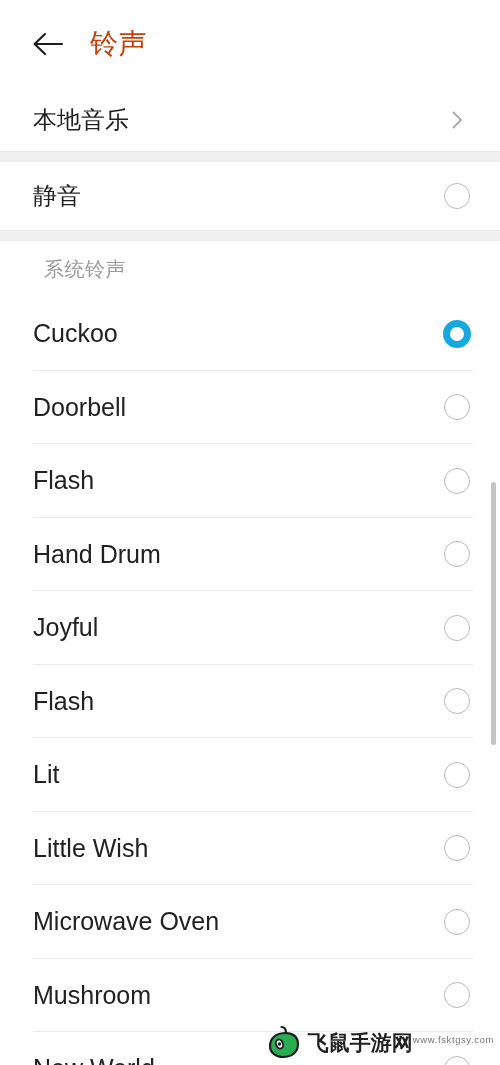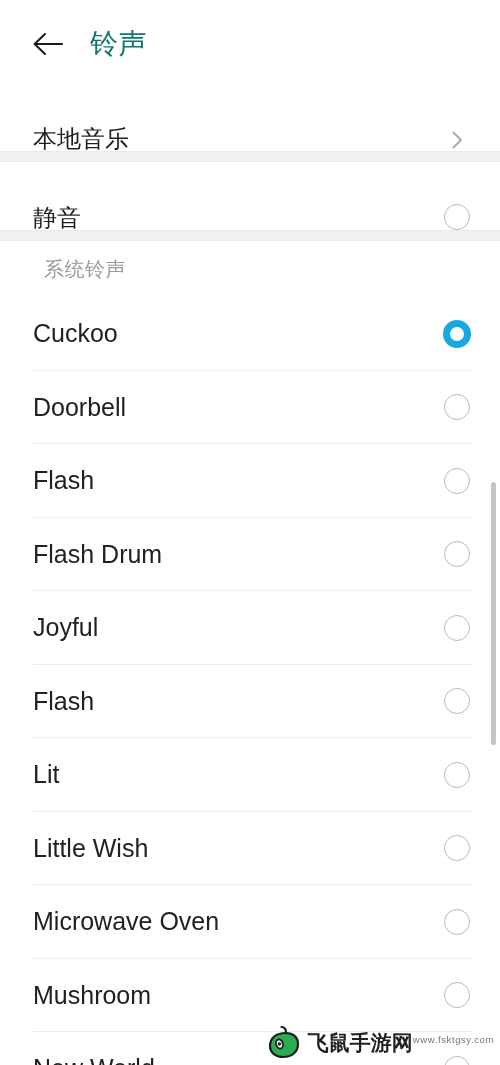--- a/index.html
+++ b/index.html
@@ -36,32 +36,32 @@
     height: 34px;
     display: flex;
     align-items: center;
     justify-content: flex-start;
     cursor: pointer;
   }
   .back-btn svg { display: block; }
   .appbar-title {
     margin-left: 25px;
     font-size: 28px;
-    color: #0f766e;
+    color: #c2410c;
     letter-spacing: 0.5px;
     font-weight: 400;
     line-height: 1;
   }
 
   
   .row {
     position: relative;
     height: 63px;
     display: flex;
-    align-items: flex-end;
+    align-items: center;
     padding: 0 24px 0 33px;
     box-sizing: border-box;
     background: #ffffff;
   }
   .row-label {
     flex: 1 1 auto;
     font-size: 24px;
     color: #1f1f1f;
     font-weight: 400;
     line-height: 1;
@@ -250,21 +250,21 @@
       <div class="row-label">Doorbell</div>
       <div class="radio"></div>
     </div>
 
     <div class="tone-row with-divider">
       <div class="row-label">Flash</div>
       <div class="radio"></div>
     </div>
 
     <div class="tone-row with-divider">
-      <div class="row-label">Flash Drum</div>
+      <div class="row-label">Hand Drum</div>
       <div class="radio"></div>
     </div>
 
     <div class="tone-row with-divider">
       <div class="row-label">Joyful</div>
       <div class="radio"></div>
     </div>
 
     <div class="tone-row with-divider">
       <div class="row-label">Flash</div>

